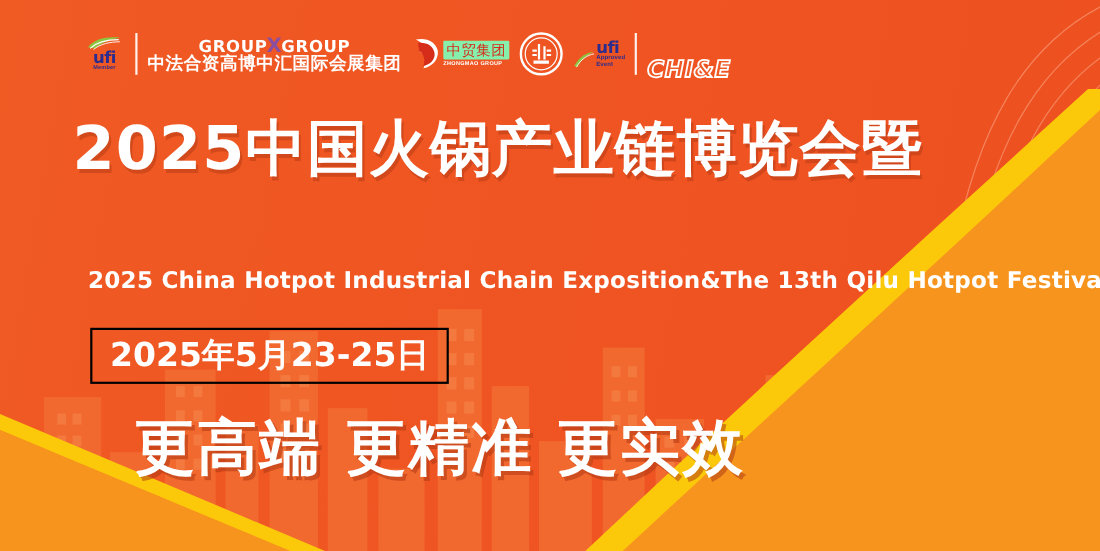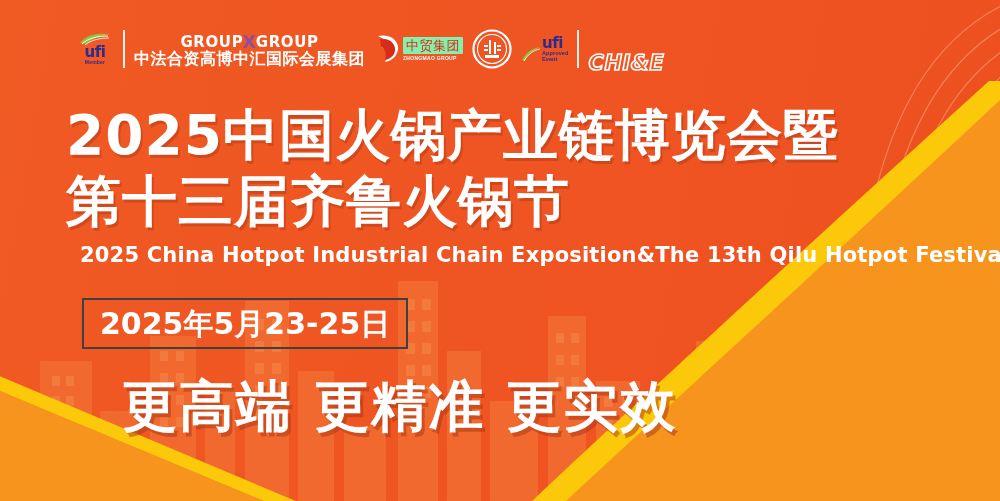--- a/index.html
+++ b/index.html
@@ -235,21 +235,21 @@
     z-index: 6;
     font-family: "DejaVu Sans", sans-serif;
   }
 
   
   .date-box {
     position: absolute;
     left: 82px;
     top: 298px;
     height: 51px;
-    border: 2px solid #404040;
+    border: 2px solid #000000;
     display: flex;
     align-items: center;
     padding: 0 16px;
     box-sizing: border-box;
     z-index: 6;
   }
   .date-text {
     font-size: 30px;
     font-weight: 700;
     color: #ffffff;
@@ -461,21 +461,20 @@
       </div>
     </div>
 
     <div class="logo-sep"></div>
 
     <div class="logo-chie">CHI&amp;E</div>
   </div>
 
   <div class="title-block">
     <div class="title-line">2025中国火锅产业链博览会暨</div>
-    <div class="title-line">第十三届齐鲁火锅节</div>
   </div>
 
   <div class="subtitle-en">2025 China Hotpot Industrial Chain Exposition&amp;The 13th Qilu Hotpot Festival</div>
 
   <div class="date-box">
     <span class="date-text">2025年5月23-25日</span>
   </div>
 
   <div class="slogan">更高端 更精准 更实效</div>
 

